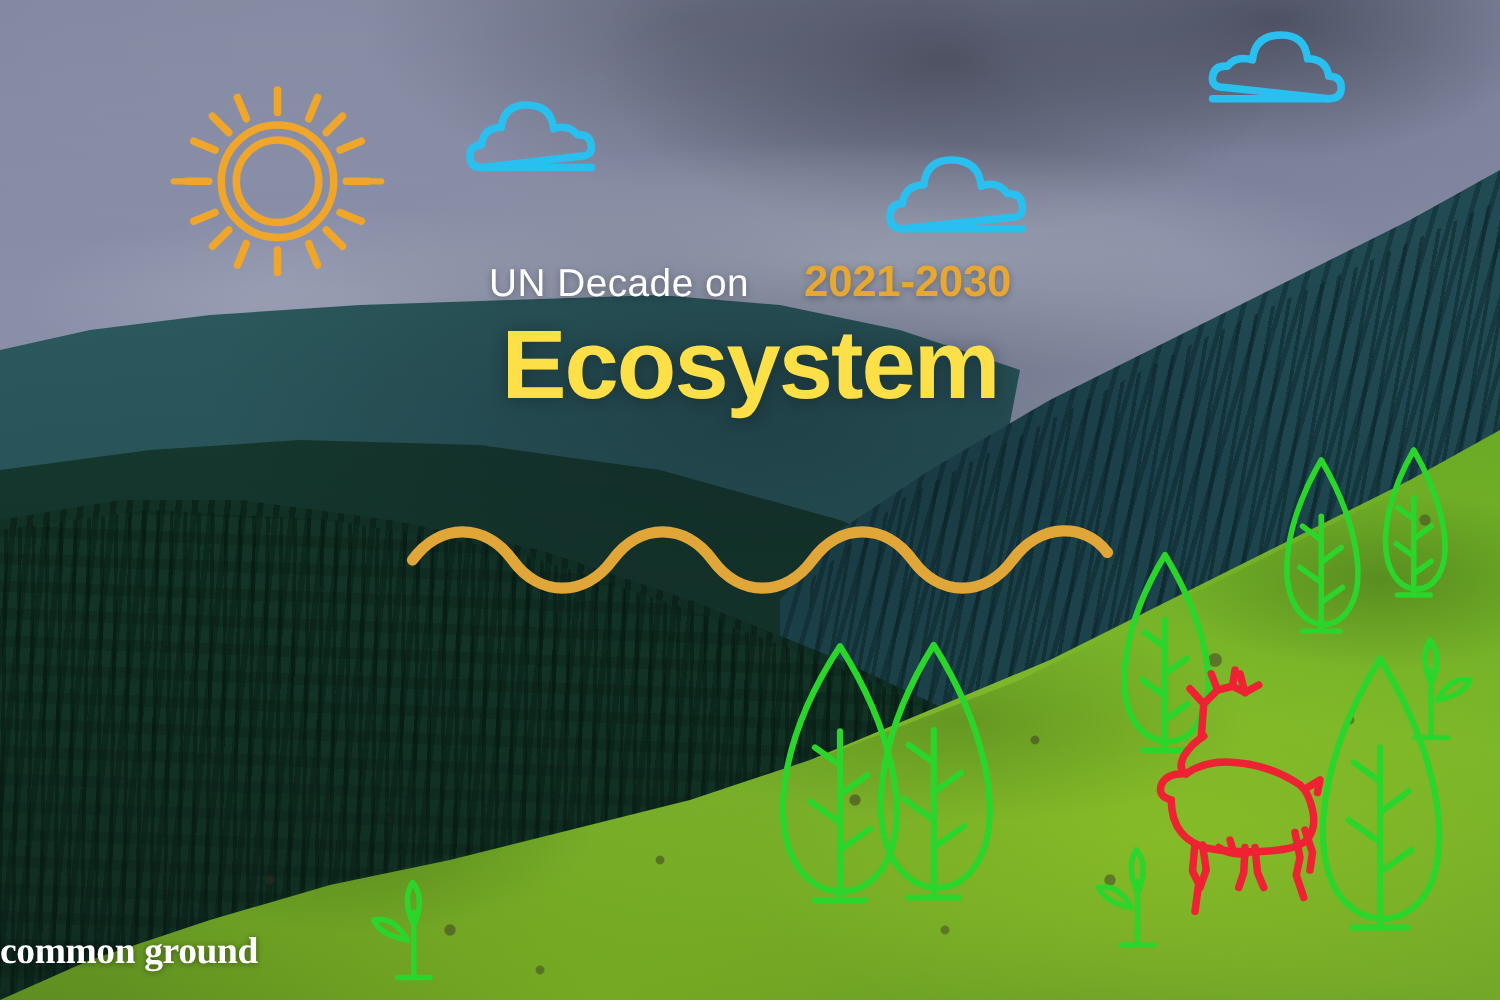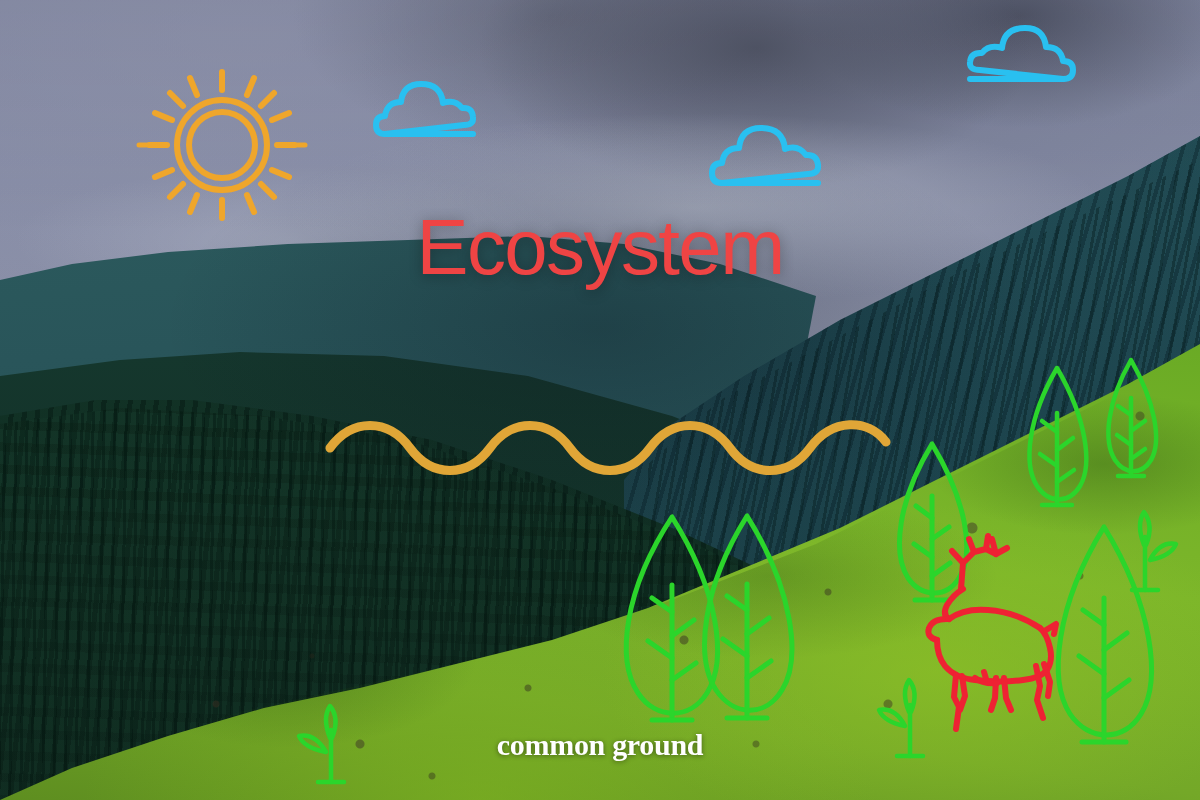--- a/index.html
+++ b/index.html
@@ -156,46 +156,45 @@
   }
   .years {
     font-size: 35px;
     font-weight: 700;
     letter-spacing: -0.2px;
     color: #e6a832;
     text-shadow: 0 1px 6px rgba(0,0,0,0.30);
   }
   .title {
     font-size: 78px;
-    font-weight: 400;
+    font-weight: 700;
     line-height: 0.96;
     letter-spacing: -1.6px;
-    color: #ef4444;
+    color: #fde047;
     margin-top: 4px;
     text-shadow: 0 2px 14px rgba(0,0,0,0.32);
   }
   .title .l2 { display: block; letter-spacing: -1.2px; }
   .thai {
     position: absolute;
     left: 0; right: 0;
     top: 470px;
     text-align: center;
     font-size: 38px;
     font-weight: 700;
     color: #ffffff;
     letter-spacing: 0.5px;
     text-shadow: 0 2px 10px rgba(0,0,0,0.35);
   }
 
   
   .logo {
     position: absolute;
     left: 0; right: 0;
-    bottom: 40px;
-    text-align: center;
+    bottom: 24px;
     line-height: 1;
   }
   .logo-name {
     font-family: "Liberation Serif", serif;
     font-size: 30px;
     font-weight: 700;
     color: #ffffff;
     letter-spacing: -0.3px;
     text-shadow: 0 1px 5px rgba(0,0,0,0.45);
   }
@@ -365,20 +364,24 @@
       <path d="M996 678 l-1 20 l-4 12 M1004 678 l2 20 l5 12"></path>
       <path d="M1036 666 l4 20 l-3 14 l6 18 M1044 664 l6 18 l-2 14"></path>
 
       <path d="M975 678 q8 6 22 5 M984 672 l3 10"></path>
 
       <path d="M1046 630 l10 -6 l-2 10"></path>
     </g>
   </svg>
 
   <div class="headline-block">
+    <div class="eyebrow-row">
+      <span class="eyebrow">UN Decade on</span>
+      <span class="years">2021-2030</span>
+    </div>
     <h1 class="title">
       <span class="l1">Ecosystem</span>
     </h1>
   </div>
 
 
   <div class="logo">
     <div class="logo-name">common ground</div>
   </div>
 

